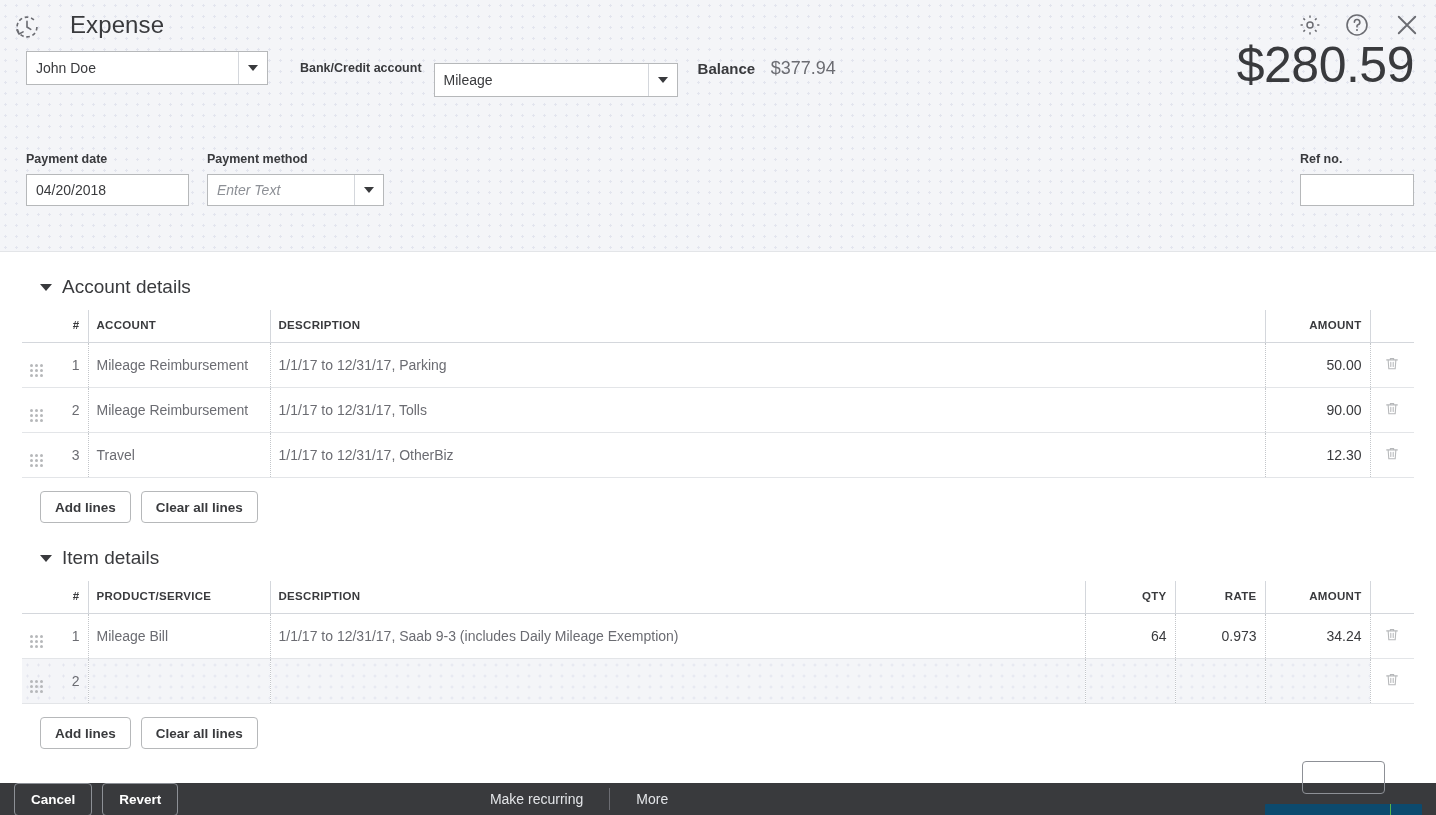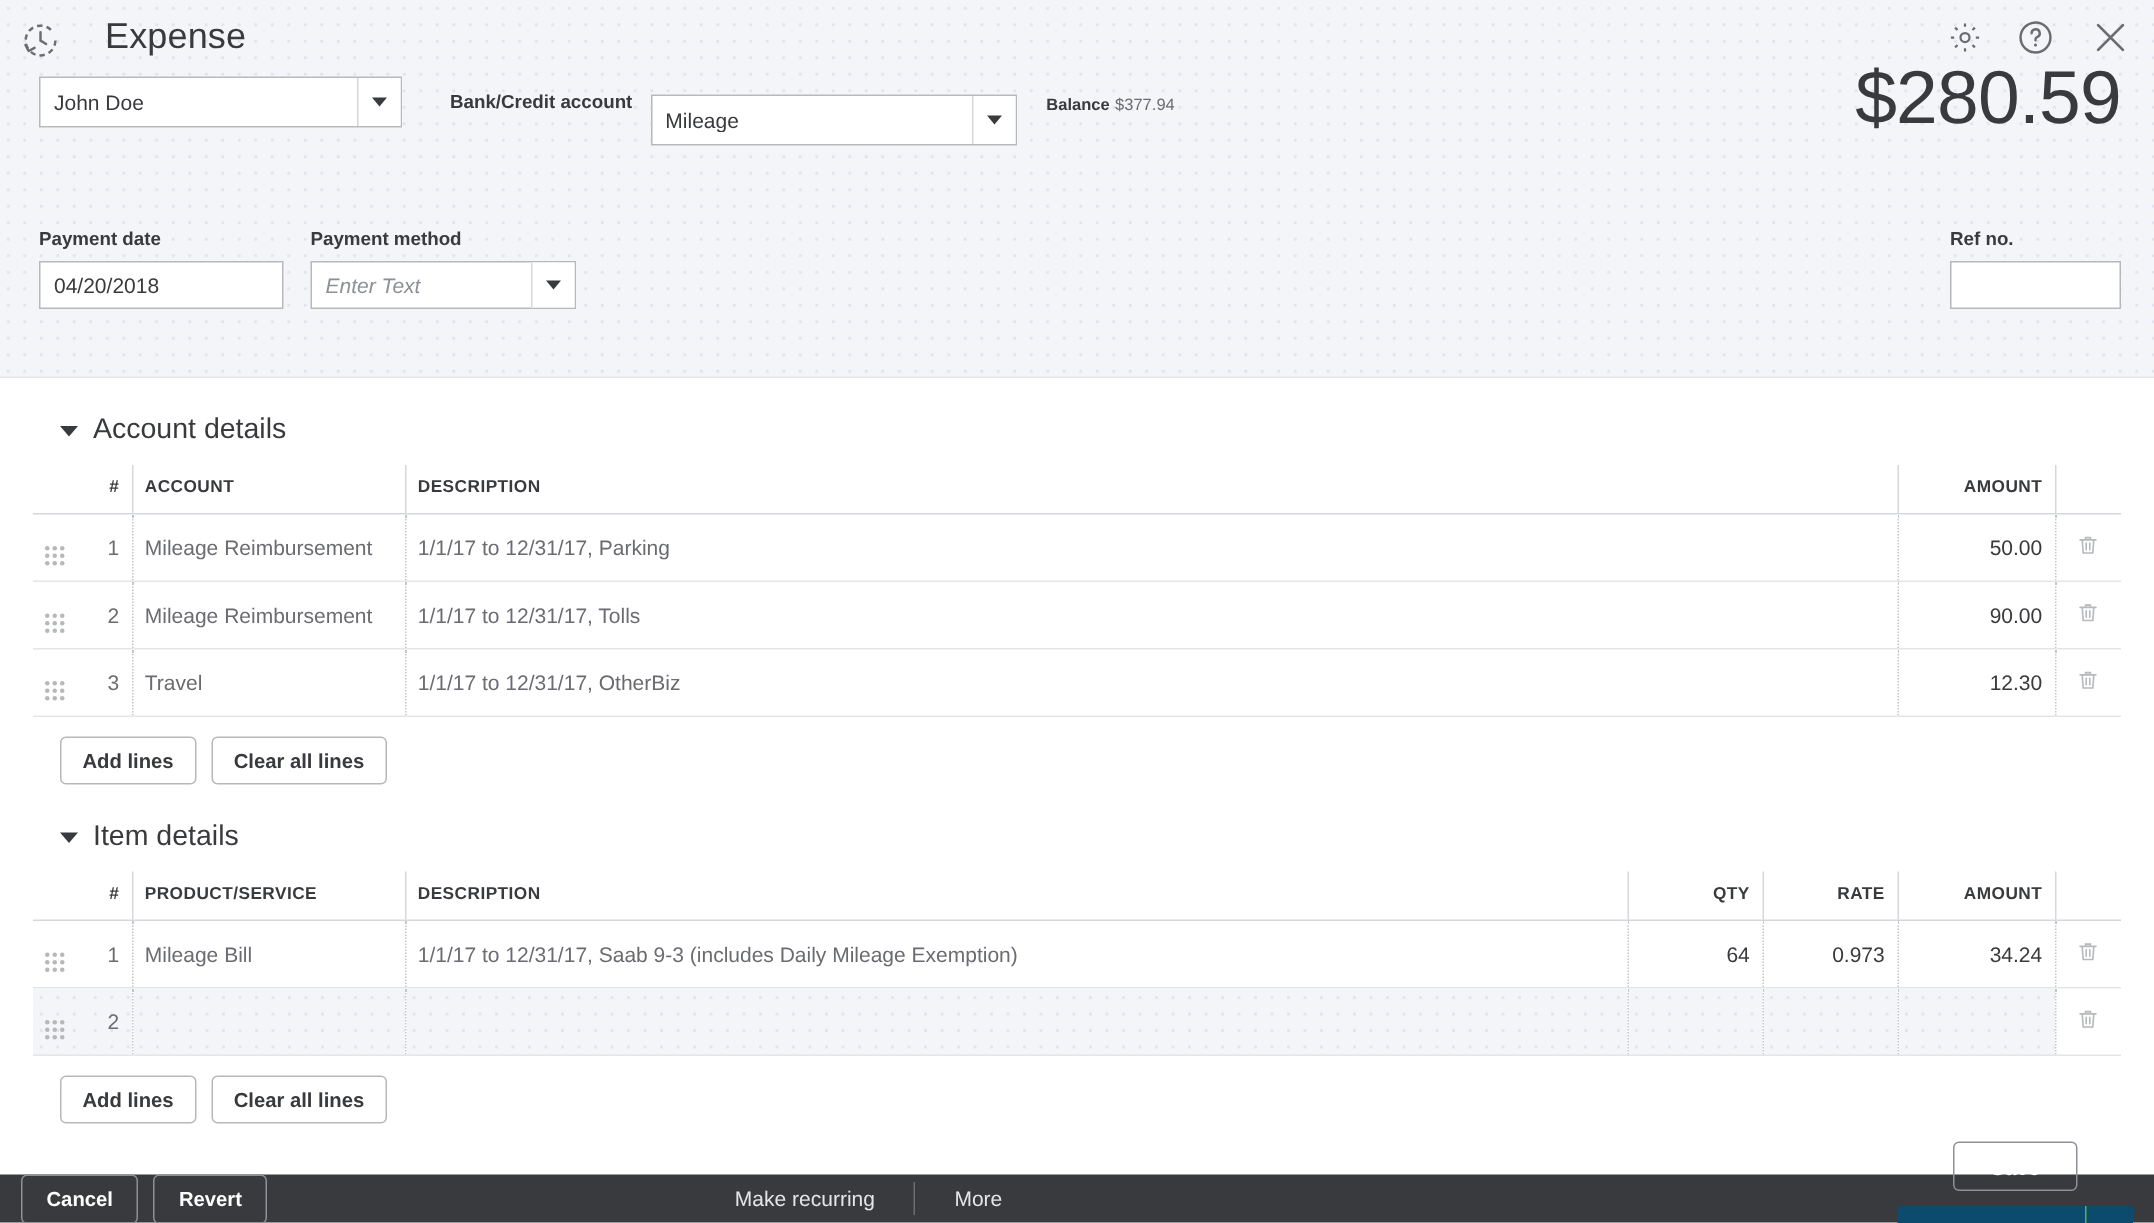--- a/index.html
+++ b/index.html
@@ -108,22 +108,22 @@
     text-align: right;
   }
   .account-combo { width: 244px; margin-top: 24px; }
   .account-combo input { width: 213px; }
   .balance {
     margin-left: 20px;
     font-size: 13px;
     color: #393a3d;
     white-space: nowrap;
   }
-  .balance b { font-weight: bold; font-size: 11px; }
-  .balance span { color: #6b6c72; font-size: 11px; }
+  .balance b { font-weight: bold; font-size: 15px; }
+  .balance span { color: #6b6c72; font-size: 18px; margin-left: 12px; }
 
   
   .meta-row {
     position: absolute;
     left: 26px; right: 22px;
     top: 152px;
     display: flex;
     align-items: flex-start;
   }
   .field { display: flex; flex-direction: column; }

